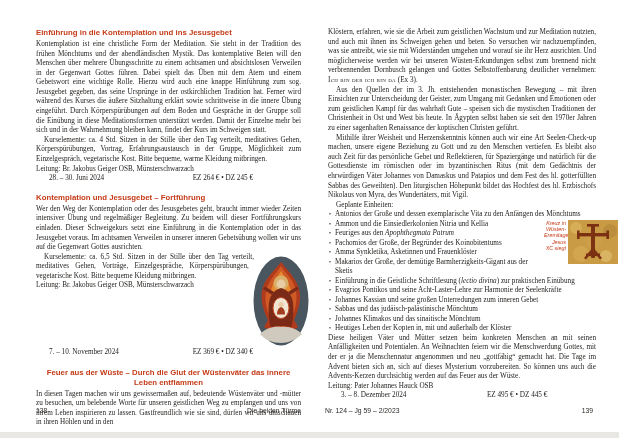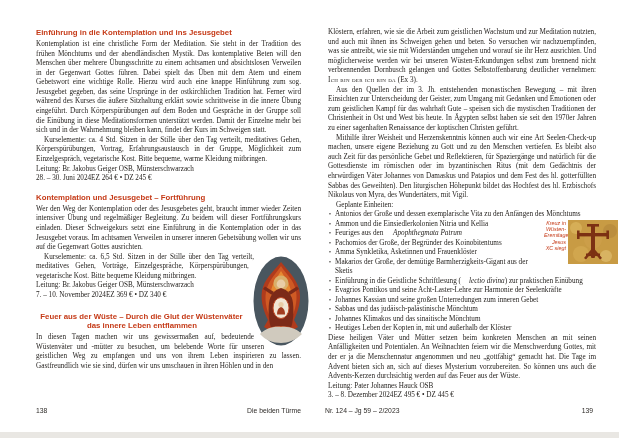--- a/index.html
+++ b/index.html
@@ -14,22 +14,22 @@
   .col-right{left:328px;width:268px;}
   p{margin:0;font-size:7.2px;line-height:9.6px;text-align:justify;}
   p.ind{text-indent:8px;}
   h2{
     font-family:"Liberation Sans", sans-serif;font-weight:bold;
     font-size:7.8px;line-height:9.4px;color:#c53a17;
     margin:9px 0 2.5px 0;text-align:left;
   }
   h2.first{margin-top:0;}
   h2.gap{margin-top:11px;text-align:center;}
-  .meta{display:flex;width:77%;
-        font-size:7.2px;line-height:9.6px;}
+  .meta{display:flex;justify-content:space-between;width:77%;
+        font-size:7.2px;line-height:9.6px;margin-left:13px;}
   .meta .price{white-space:nowrap;}
   
   .oval-float{
     float:right;width:56px;height:90px;
     margin:3px -8px 2px 6px;
     shape-outside:ellipse(28px 45px at 28px 45px);shape-margin:3px;
   }
   .oval-float svg{display:block;width:56px;height:90px;}
   
   .photo-float{
@@ -43,21 +43,21 @@
   }
   .photo{width:50px;height:44px;display:block;}
   ul.units{list-style:none;margin:0;padding:0;}
   ul.units li{
     position:relative;font-size:7.2px;line-height:9.5px;
     padding-left:7px;text-align:left;
   }
   ul.units li::before{
     content:"•";position:absolute;left:1px;top:0;font-size:5.5px;line-height:9.5px;
   }
-  .it{font-style:italic;margin-left:8px;}
+  .it{font-style:italic;}
   .sc{font-variant:small-caps;letter-spacing:.3px;}
   .footer{
     position:absolute;top:407px;
     font-family:"Liberation Sans", sans-serif;font-size:6.8px;color:#2e2b28;
   }
   .f-left-num{left:36px;}
   .f-left-title{left:36px;width:265px;text-align:right;}
   .f-right-issue{left:325px;}
   .f-right-num{left:325px;width:268px;text-align:right;}
 </style>

